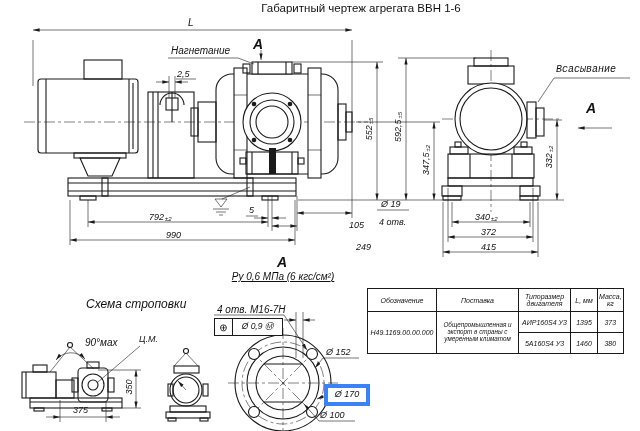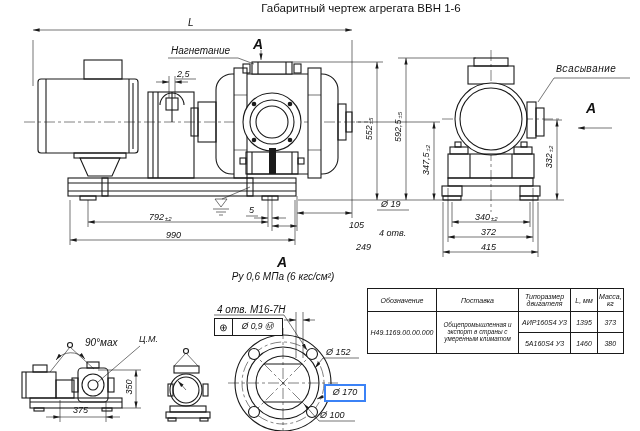--- a/index.html
+++ b/index.html
@@ -18,21 +18,21 @@
   .tol{font-size:6px;vertical-align:-1px;margin-left:1px;}
   .vlab{width:56px;text-align:center;transform:rotate(-90deg);transform-origin:center;}
   .ctr{text-align:center;}
   .title{position:absolute;left:0;top:2px;width:640px;text-align:center;
          font:11.5px "Liberation Sans",sans-serif;color:#111;padding-left:41px;}
   .fcf{position:absolute;display:flex;align-items:center;border:1px solid #1a1a1a;background:#fff;
        font:italic 8.5px "Liberation Sans",sans-serif;}
   .fcf .cell1{width:17px;text-align:center;border-right:1px solid #1a1a1a;align-self:stretch;
        display:flex;align-items:center;justify-content:center;font-size:10px;font-style:normal;}
   .fcf .cell2{flex:1;text-align:center;}
-  .boxed{position:absolute;border:2px solid #3b82f6;background:#fff;text-align:center;
+  .boxed{position:absolute;border:4px solid #3b82f6;background:#fff;text-align:center;
        font:italic 9px "Liberation Sans",sans-serif;line-height:13px;}
   table.spec{position:absolute;left:367px;top:288px;border-collapse:collapse;background:#fff;
        font:italic 7px "Liberation Sans",sans-serif;color:#111;table-layout:fixed;}
   table.spec th,table.spec td{border:1px solid #1a1a1a;padding:0 1px;text-align:center;
        vertical-align:middle;font-weight:normal;overflow:hidden;}
   table.spec th{height:22px;}
   table.spec td{height:20px;}
   .c1{width:69px;} .c2{width:82px;} .c3{width:52px;} .c4{width:27px;} .c5{width:23px;}
   .small-cell{font-size:6.3px;line-height:1.08;}
 </style>
@@ -285,40 +285,41 @@
 <span class="lab" style="left:177px;top:69px;">2,5</span>
 <span class="lab vlab" style="left:341px;top:124px;"><span>552</span><span class="tol">±5</span></span>
 <span class="lab vlab" style="left:370px;top:122px;"><span>592,5</span><span class="tol">±5</span></span>
 <span class="lab vlab" style="left:398px;top:155px;"><span>347,5</span><span class="tol">±2</span></span>
 <span class="lab" style="left:149px;top:212px;"><span>792</span><span class="tol">±2</span></span>
 <span class="lab" style="left:249px;top:205px;">5</span>
 <span class="lab" style="left:301px;top:220px;margin-left:48px;">105</span>
 <span class="lab" style="left:166px;top:230px;">990</span>
 <span class="lab" style="left:356px;top:203px;margin-top:39px;">249</span>
 <span class="lab" style="left:381px;top:199px;">Ø 19</span>
-<span class="lab" style="left:379px;top:228px;">4 отв.</span>
+<span class="lab" style="left:379px;top:217px;">4 отв.</span>
 
 <span class="lab med" style="left:556px;top:64px;font-family:Liberation Mono, monospace;">Всасывание</span>
 <span class="lab big" style="left:586px;top:100px;">А</span>
 <span class="lab vlab" style="left:521px;top:152px;"><span>332</span><span class="tol">±2</span></span>
 <span class="lab" style="left:475px;top:212px;"><span>340</span><span class="tol">±2</span></span>
 <span class="lab" style="left:481px;top:227px;">372</span>
 <span class="lab" style="left:481px;top:242px;">415</span>
 
 <span class="lab big" style="left:277px;top:254px;">А</span>
-<span class="lab med ctr" style="left:210px;top:271px;width:146px;">Ру 0,6 МПа (6 кгс/см²)</span>
+<span class="lab med ctr" style="left:210px;top:271px;width:146px;text-decoration:underline;">Ру 0,6 МПа (6 кгс/см²)</span>
 <span class="lab sm" style="left:217px;top:304px;">4 отв. М16-7Н</span>
 <div class="fcf" style="left:214px;top:318px;width:67px;height:16px;">
   <span class="cell1">⊕</span>
   <span class="cell2"><span>Ø 0,9</span> <span>Ⓜ</span></span>
 </div>
 <span class="lab" style="left:326px;top:347px;">Ø 152</span>
 <div class="boxed" style="left:324px;top:384px;width:38px;height:14px;">Ø 170</div>
 <span class="lab" style="left:320px;top:410px;">Ø 100</span>
 
+<span class="lab" style="left:86px;top:297px;font-size:12px;">Схема строповки</span>
 <span class="lab sm" style="left:85px;top:337px;">90°мах</span>
 <span class="lab" style="left:139px;top:334px;">Ц.М.</span>
 <span class="lab" style="left:73px;top:405px;">375</span>
 <span class="lab vlab" style="left:101px;top:382px;">350</span>
 
 <table class="spec">
   <colgroup>
         <col class="c1">
         <col class="c2">
         <col class="c3">

